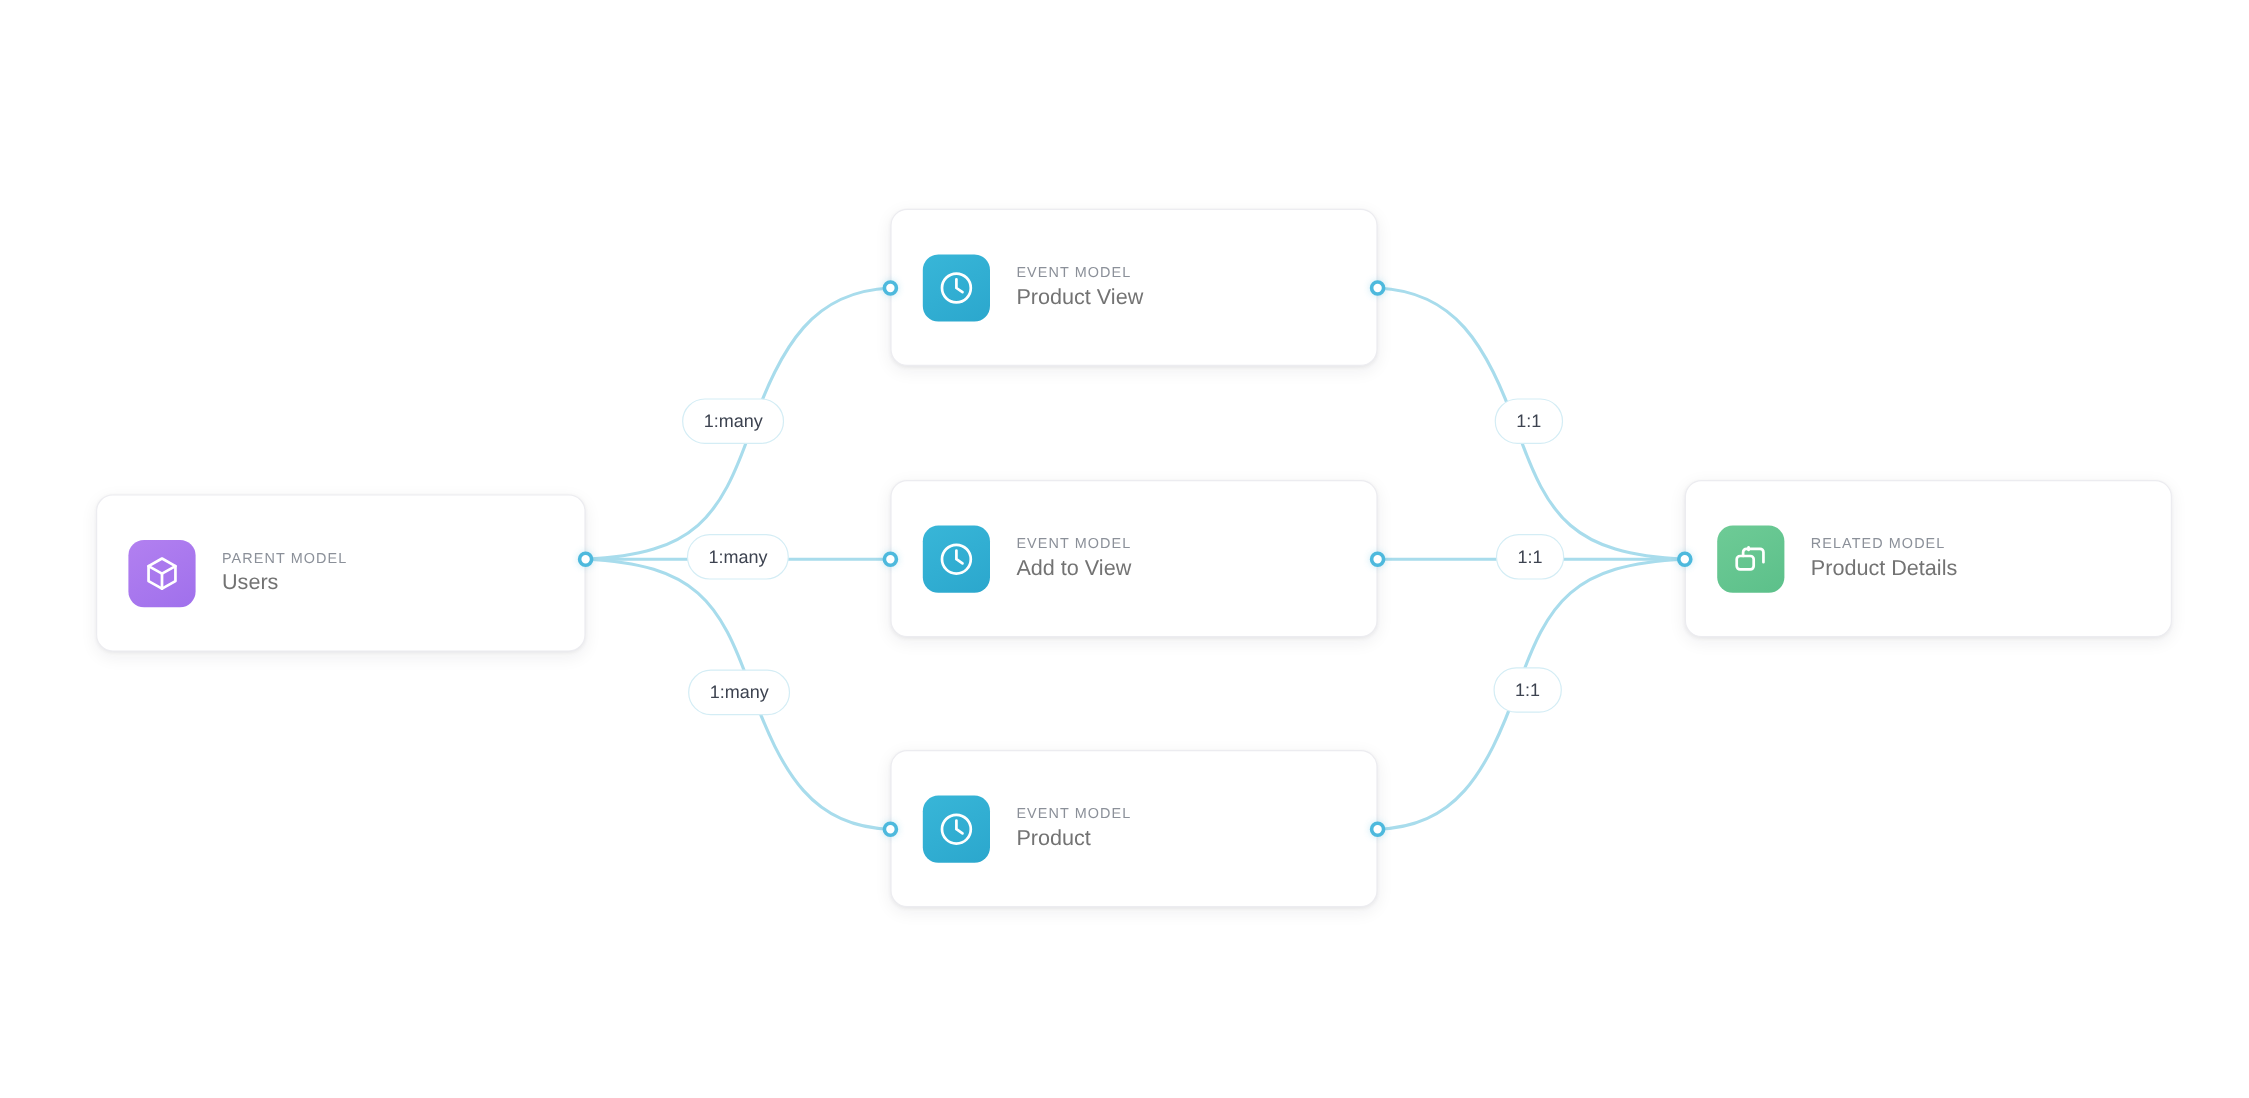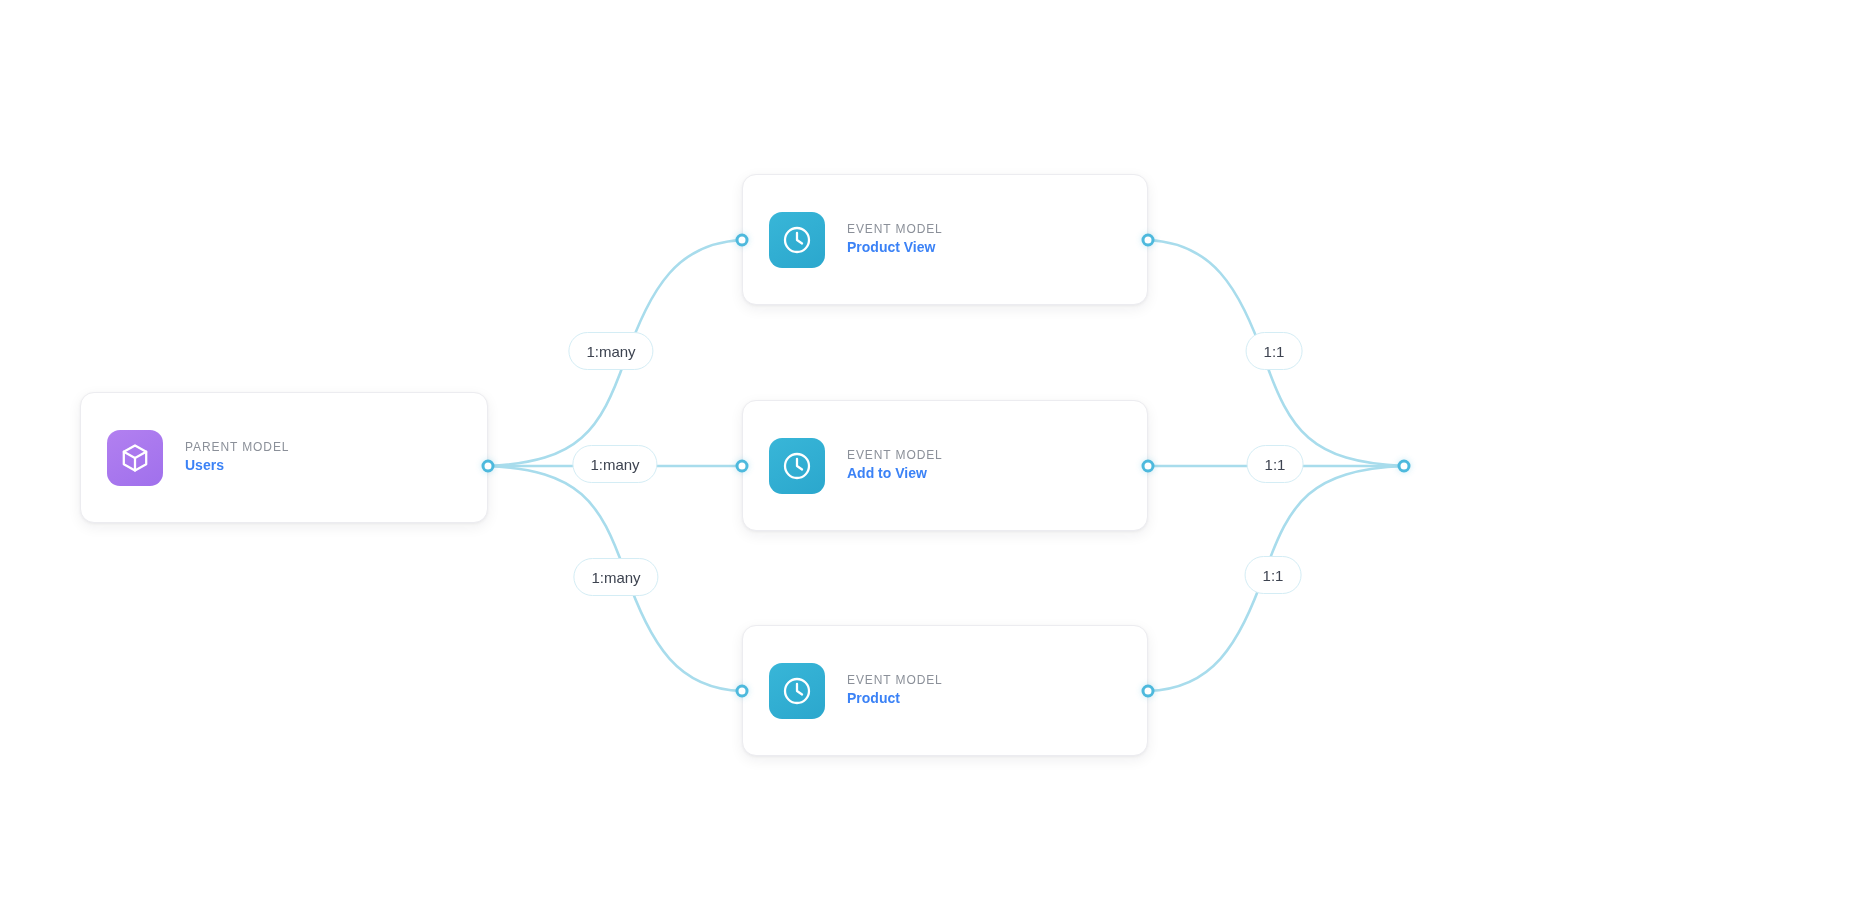--- a/index.html
+++ b/index.html
@@ -67,23 +67,23 @@
     font-size: 12px;
     font-weight: 500;
     letter-spacing: 0.9px;
     color: #8b9099;
     text-transform: uppercase;
     line-height: 1.25;
     white-space: nowrap;
   }
 
   .node-title {
-    font-size: 14px;
-    font-weight: 700;
-    color: #3b82f6;
+    font-size: 18px;
+    font-weight: 400;
+    color: #737373;
     line-height: 1.3;
     margin-top: 1px;
     white-space: nowrap;
   }
 
   
   .port {
     position: absolute;
     width: 13px;
     height: 13px;
@@ -127,21 +127,21 @@
       <path d="M 488 466 C 580 470, 600 502, 625 572 C 652 647, 678 689, 742 691"></path>
 
       <path d="M 1148 240 C 1212 243, 1238 285, 1265 360 C 1290 430, 1310 462, 1404 466"></path>
 
       <path d="M 1148 466 L 1404 466"></path>
 
       <path d="M 1148 691 C 1212 689, 1238 647, 1265 572 C 1290 502, 1310 470, 1404 466"></path>
     </g>
   </svg>
 
-  <div class="node-card" style="left:80px; top:392px; width:408px; height:131px;">
+  <div class="node-card" style="left:80px; top:412px; width:408px; height:131px;">
     <div class="node-icon icon-parent">
       <svg width="32" height="32" viewBox="0 0 24 24" fill="none" stroke="#ffffff" stroke-width="1.7" stroke-linecap="round" stroke-linejoin="round">
         <path d="M12 2.6 L20.4 7.3 L20.4 16.7 L12 21.4 L3.6 16.7 L3.6 7.3 Z"></path>
         <path d="M3.6 7.3 L12 12 L20.4 7.3"></path>
         <path d="M12 12 L12 21.4"></path>
       </svg>
     </div>
     <div class="node-text">
       <div class="node-kicker">PARENT MODEL</div>
       <div class="node-title">Users</div>
@@ -187,20 +187,33 @@
       </svg>
     </div>
     <div class="node-text">
       <div class="node-kicker">EVENT MODEL</div>
       <div class="node-title">Product</div>
     </div>
   </div>
   <div class="port" style="left:742px; top:691px;"></div>
   <div class="port" style="left:1148px; top:691px;"></div>
 
+  <div class="node-card" style="left:1404px; top:400px; width:406px; height:131px;">
+    <div class="node-icon icon-related">
+      <svg width="32" height="32" viewBox="0 0 24 24" fill="none" stroke="#ffffff" stroke-width="1.7" stroke-linecap="round" stroke-linejoin="round">
+        <rect x="3.2" y="10" width="10.6" height="8.4" rx="2.1"></rect>
+        <path d="M7.2 10 V7.6 a2.1 2.1 0 0 1 2.1 -2.1 H17.8 a2.1 2.1 0 0 1 2.1 2.1 V13.9"></path>
+        <path d="M10.6 6.2 V4.6"></path>
+      </svg>
+    </div>
+    <div class="node-text">
+      <div class="node-kicker">RELATED MODEL</div>
+      <div class="node-title">Product Details</div>
+    </div>
+  </div>
   <div class="port" style="left:1404px; top:466px;"></div>
 
   <div class="rel-pill" style="left:611px; top:351px;">1:many</div>
   <div class="rel-pill" style="left:615px; top:464px;">1:many</div>
   <div class="rel-pill" style="left:616px; top:577px;">1:many</div>
 
   <div class="rel-pill" style="left:1274px; top:351px;">1:1</div>
   <div class="rel-pill" style="left:1275px; top:464px;">1:1</div>
   <div class="rel-pill" style="left:1273px; top:575px;">1:1</div>
 

